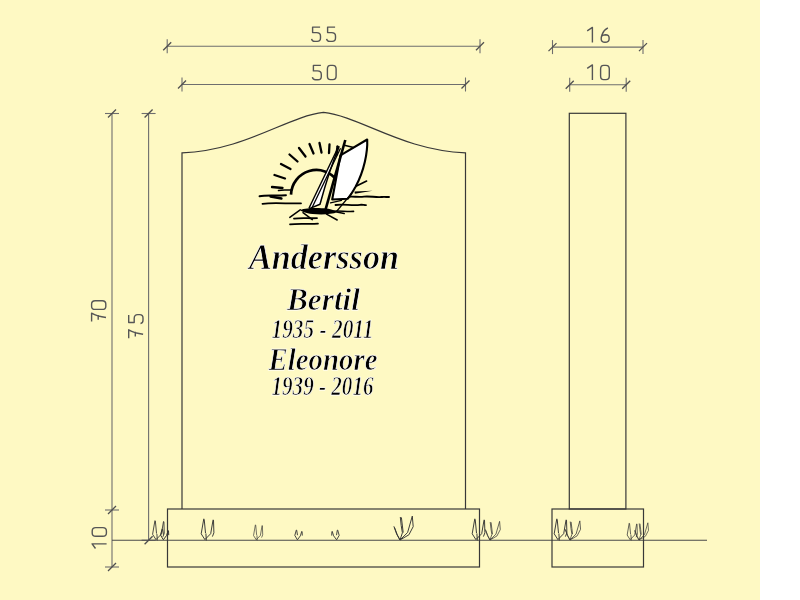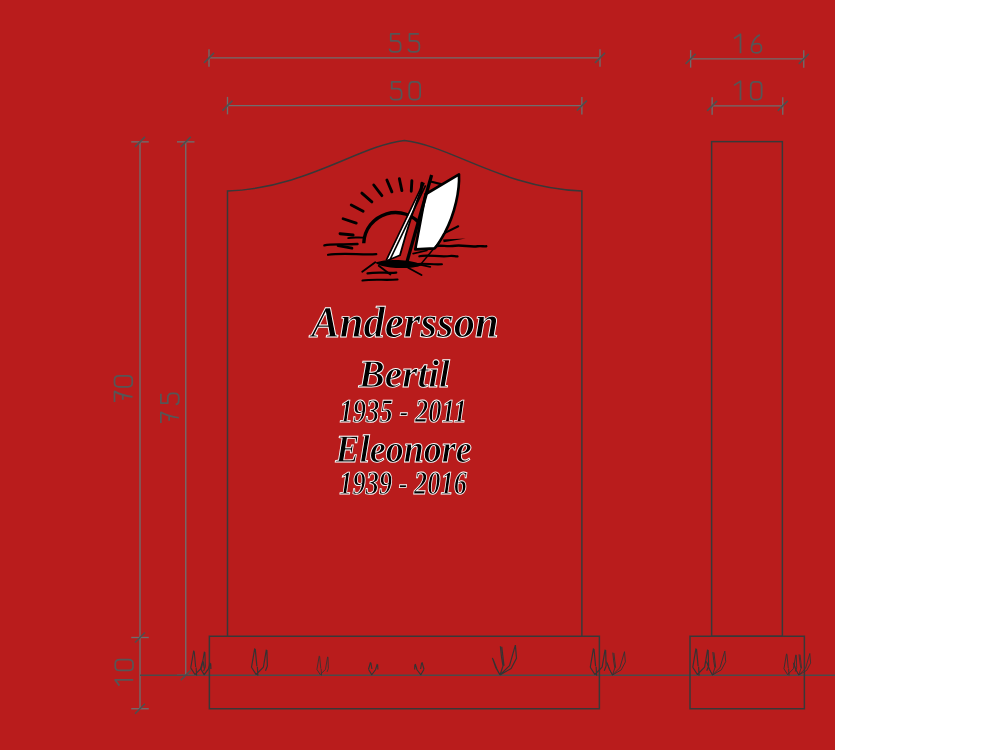--- a/index.html
+++ b/index.html
@@ -1,16 +1,16 @@
 <!DOCTYPE html>
 <html><head>
 <meta charset="utf-8">
 <style>
   html,body{margin:0;padding:0;background:#ffffff;}
-  .page{width:668px;height:600px;position:relative;overflow:hidden;background:#b91c1c;}
+  .page{width:760px;height:600px;position:relative;overflow:hidden;background:#fef9c3;}
   svg{position:absolute;left:0;top:0;}
   text{font-family:"Liberation Serif", serif;}
 </style>
 </head>
 <body>
 <div class="page">
 <svg width="800" height="600" viewBox="0 0 800 600">
 <defs>
 
   <path id="d0" d="M3.4,0.6 L5.8,0.6 Q9.1,0.6 9.1,4.2 L9.1,11.2 Q9.1,14.8 5.8,14.8 L3.4,14.8 Q0.4,14.8 0.4,11.2 L0.4,4.2 Q0.4,0.6 3.4,0.6 Z" fill="none" stroke="#565656" stroke-width="1.4"></path>

